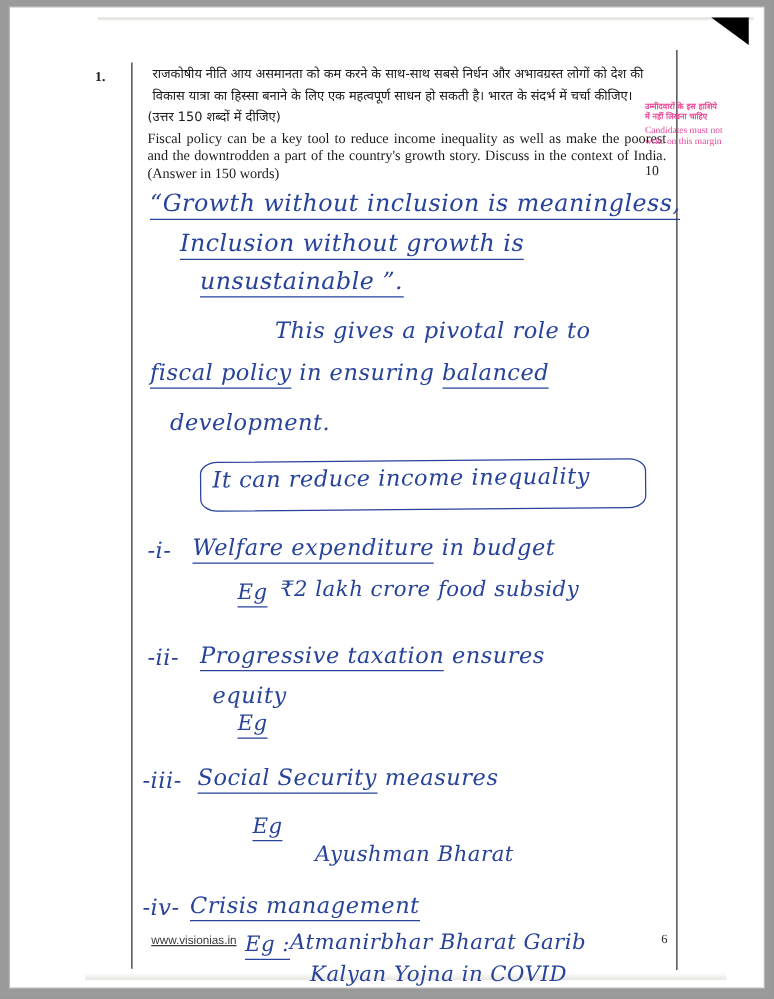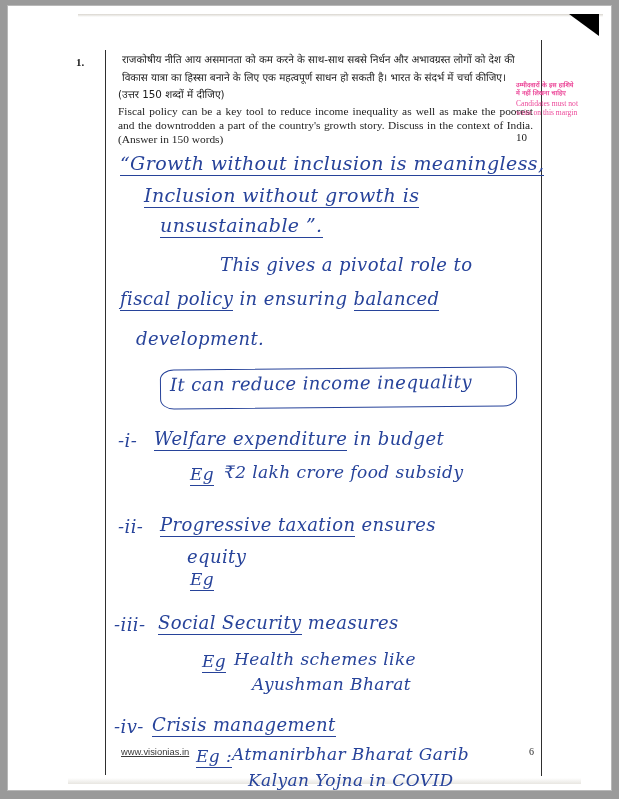--- a/index.html
+++ b/index.html
@@ -258,34 +258,33 @@
     <div class="hw s3" style="left:182px; top:458px;">
       <span class="ul">Eg</span>
     </div>
     <div class="hw s3" style="left:216px; top:456px;">₹2 lakh crore food subsidy</div>
 
     <div class="hw s2" style="left:110px; top:510px;">-ii-</div>
     <div class="hw s2" style="left:152px; top:508px;">
       <span class="ul">Progressive taxation</span>
       <span>ensures</span>
     </div>
-    <div class="hw s2" style="left:162px; top:540px;margin-left:17px;">equity</div>
+    <div class="hw s2" style="left:162px; top:540px;">equity</div>
     <div class="hw s3" style="left:182px; top:563px;">
       <span class="ul">Eg</span>
     </div>
 
     <div class="hw s2" style="left:106px; top:608px;text-align:center;">-iii-</div>
     <div class="hw s2" style="left:150px; top:606px;">
       <span class="ul">Social Security</span>
       <span>measures</span>
     </div>
     <div class="hw s3" style="left:194px; top:645px;">
       <span class="ul">Eg</span>
     </div>
-    <div class="hw s3" style="left:226px; top:643px;">Health schemes like</div>
     <div class="hw s3" style="left:244px; top:668px;">Ayushman Bharat</div>
 
     <div class="hw s2" style="left:106px; top:710px;">-iv-</div>
     <div class="hw s2" style="left:144px; top:708px;text-align:right;">
       <span class="ul">Crisis management</span>
     </div>
     <div class="hw s3" style="left:188px; top:740px;">
       <span class="ul">Eg :</span>
     </div>
     <div class="hw s3" style="left:224px; top:738px;">Atmanirbhar Bharat Garib</div>

